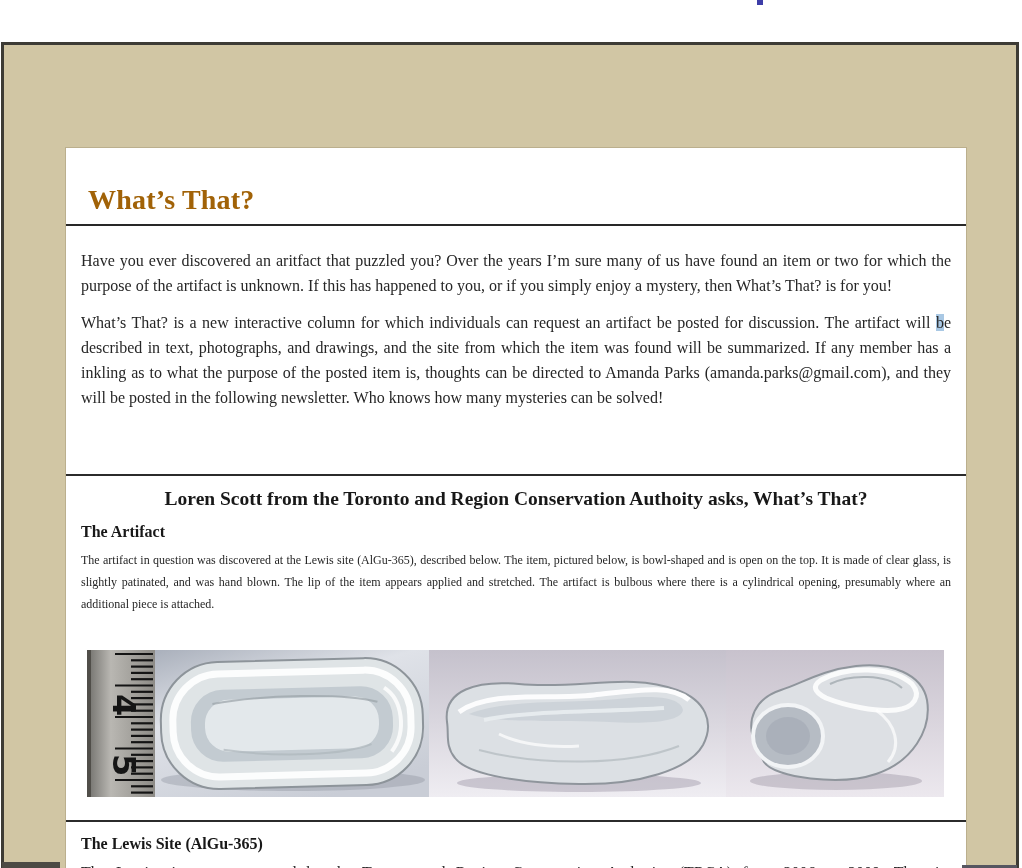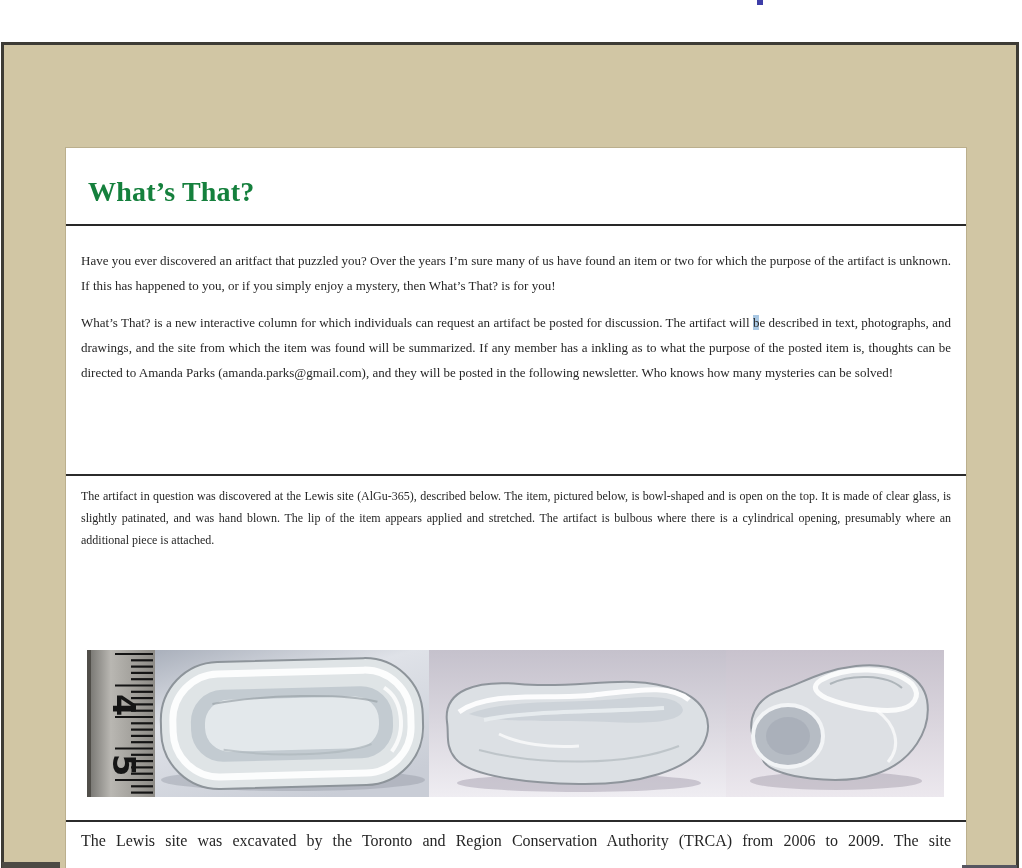--- a/index.html
+++ b/index.html
@@ -29,26 +29,26 @@
   .page {
     position:absolute; left:62px; top:103px; width:900px; height:765px;
     background:#ffffff; overflow:hidden;
     box-shadow:0 0 0 1px rgba(145,133,100,0.35);
   }
   .title-block {
     position:absolute; top:0; left:0; right:0; height:78px;
     border-bottom:2px solid #282828;
   }
   .doc-title {
-    font-size:28px; font-weight:bold; padding:28px 0 0 22px; color:#15803d;
+    font-size:28px; font-weight:bold; padding:36px 0 0 22px; color:#a16207;
     letter-spacing:0.2px;
   }
   .intro-block { position:absolute; top:80px; left:15px; right:15px; }
   .para {
-    font-size:13px; line-height:25px; text-align:justify; color:#262626;
+    font-size:16px; line-height:25px; text-align:justify; color:#262626;
   }
   .para.p1 { margin-top:20px; }
   .para.p2 { margin-top:12px; }
   .hl { background:#a9c8e4; }
   .rule { position:absolute; left:0; right:0; height:2px; background:#2b2b2b; }
   .rule.r2 { top:326px; }
   .rule.r3 { top:672px; }
   .question-section { position:absolute; top:330px; left:15px; right:15px; }
   .question-heading {
     margin-top:8px; font-size:19.5px; font-weight:bold; text-align:center;
@@ -88,20 +88,22 @@
       </div>
 
       <div class="intro-block">
         <p class="para p1">Have you ever discovered an aritfact that puzzled you?  Over the years I’m sure many of us have found an item or two for which the purpose of the artifact is unknown.  If this has happened to you, or if you simply enjoy a mystery, then What’s That? is for you!</p>
         <p class="para p2"><span>What’s That? is a new interactive column for which individuals can request an artifact be posted for discussion.  The artifact will </span><span class="hl">b</span><span>e described in text, photographs, and drawings, and the site from which the item was found will be summarized.  If any member has a inkling as to what the purpose of the posted item is, thoughts can be directed to Amanda Parks (amanda.parks@gmail.com), and they will be posted in the following newsletter.  Who knows how many mysteries can be solved!</span></p>
       </div>
 
       <div class="rule r2"></div>
 
       <div class="question-section">
+        <div class="question-heading">Loren Scott from the Toronto and Region Conservation Authoity asks, What’s That?</div>
+        <div class="sub-heading">The Artifact</div>
         <p class="artifact-body">The artifact in question was discovered at the Lewis site (AlGu-365), described below.  The item, pictured below, is bowl-shaped and is open on the top.  It is made of clear glass, is slightly patinated, and was hand blown.  The lip of the item appears applied and stretched.  The artifact is bulbous where there is a cylindrical opening, presumably where an additional piece is attached.</p>
       </div>
 
       <div class="photo-strip">
 
         <svg width="342" height="147" viewBox="0 0 342 147">
           <defs>
             <linearGradient id="bg1" x1="0" y1="0" x2="0.7" y2="1">
               <stop offset="0" stop-color="#9ca3b0"></stop>
               <stop offset="0.45" stop-color="#dfe2e8"></stop>
@@ -191,20 +193,21 @@
             <ellipse cx="62" cy="86" rx="22" ry="19" fill="#a8aeb8" opacity="0.85"></ellipse>
             <path d="M150,60 C170,74 176,96 162,112" fill="none" stroke="#ffffff" stroke-width="3" opacity="0.7"></path>
           </g>
         </svg>
 
       </div>
 
       <div class="rule r3"></div>
 
       <div class="lewis-section">
+        <div class="lewis-heading">The Lewis Site (AlGu-365)</div>
         <div class="lewis-line first">The Lewis site was excavated by the Toronto and Region Conservation Authority (TRCA) from 2006 to 2009.  The site</div>
 
       </div>
 
     </div>
   </div>
 
   <div class="bottom-smudge-left"></div>
   <div class="bottom-line-right"></div>
 

